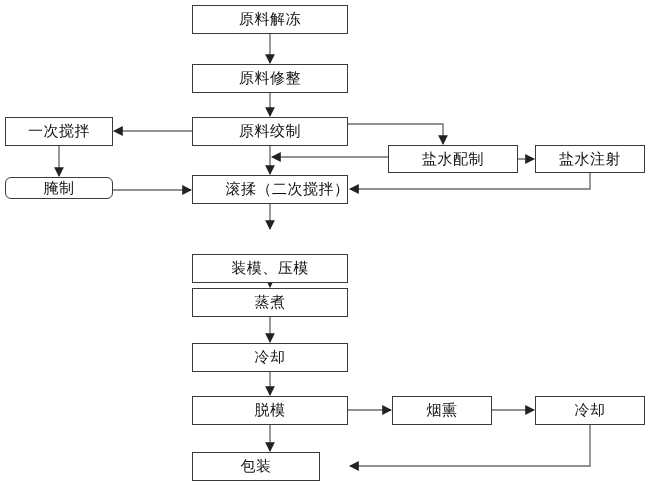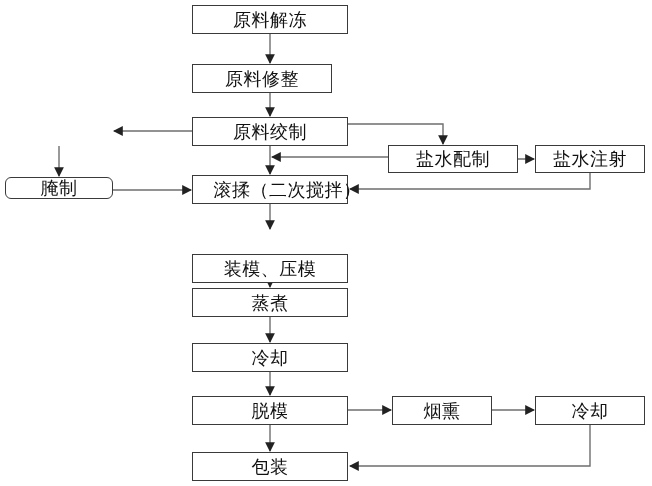--- a/index.html
+++ b/index.html
@@ -24,21 +24,21 @@
   }
   .node {
     position: absolute;
     box-sizing: border-box;
     border: 1px solid #3a3a3a;
     background: #ffffff;
     display: flex;
     align-items: center;
     justify-content: center;
     color: #111111;
-    font-size: 18px;
+    font-size: 15px;
     line-height: 1;
     letter-spacing: 0.5px;
     white-space: nowrap;
     z-index: 2;
   }
   .node span {
     display: block;
     transform: translateY(-0.5px);
   }
   .watermark {
@@ -105,28 +105,31 @@
       <path d="M 270 425 L 270 451"></path>
 
       <path d="M 590 425 L 590 466 L 350 466"></path>
     </g>
   </svg>
 
   <div class="node" style="left:192px; top:5px; width:156px; height:29px;">
     <span>原料解冻</span>
   </div>
 
-  <div class="node" style="left:192px; top:64px; width:140px; height:29px;justify-content:center;">
+  <div class="node" style="left:192px; top:64px; width:156px; height:29px;justify-content:center;">
     <span>原料修整</span>
   </div>
 
   <div class="node" style="left:192px; top:117px; width:156px; height:29px;">
     <span>原料绞制</span>
   </div>
 
+  <div class="node" style="left:5px; top:117px; width:108px; height:29px;">
+    <span>一次搅拌</span>
+  </div>
 
   <div class="node" style="left:5px; top:177px; width:108px; height:22px;border-radius:6px;">
     <span>腌制</span>
   </div>
 
   <div class="node" style="left:388px; top:145px; width:130px; height:28px;">
     <span>盐水配制</span>
   </div>
 
   <div class="node" style="left:535px; top:145px; width:110px; height:28px;">
@@ -154,19 +157,19 @@
   </div>
 
   <div class="node" style="left:392px; top:396px; width:100px; height:29px;">
     <span>烟熏</span>
   </div>
 
   <div class="node" style="left:535px; top:396px; width:110px; height:29px;">
     <span>冷却</span>
   </div>
 
-  <div class="node" style="left:192px; top:452px; width:156px; height:29px;align-items:center;">
+  <div class="node" style="left:192px; top:452px; width:128px; height:29px;align-items:center;">
     <span>包装</span>
   </div>
 
   <div class="watermark"></div>
 
 </div>
 
 </body></html>

